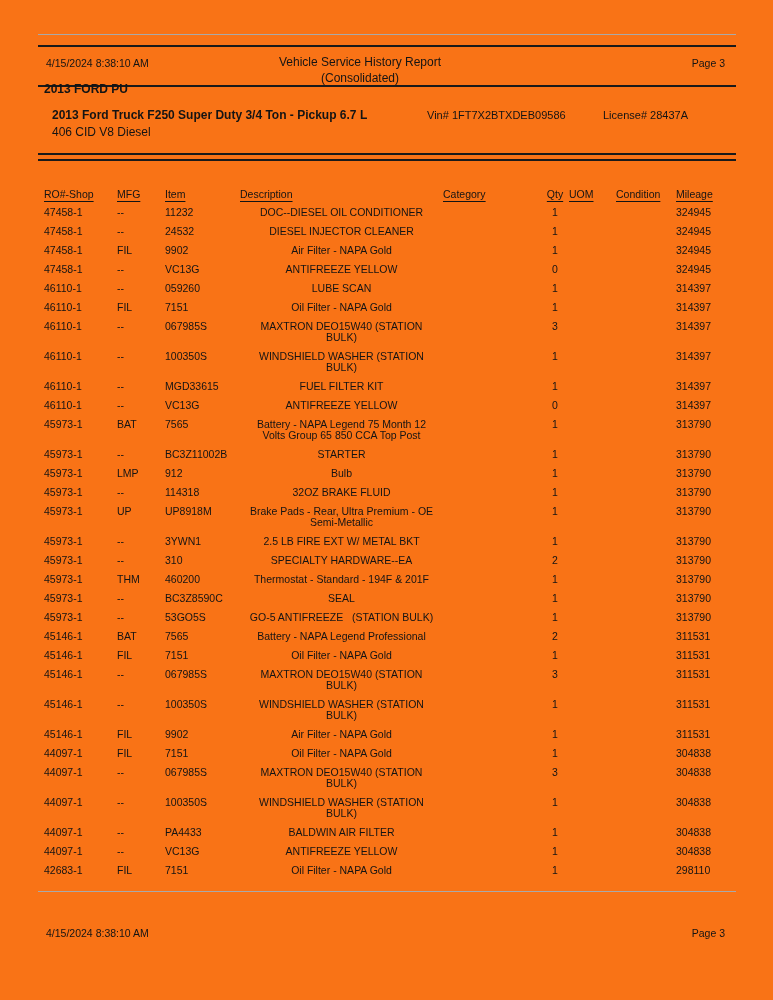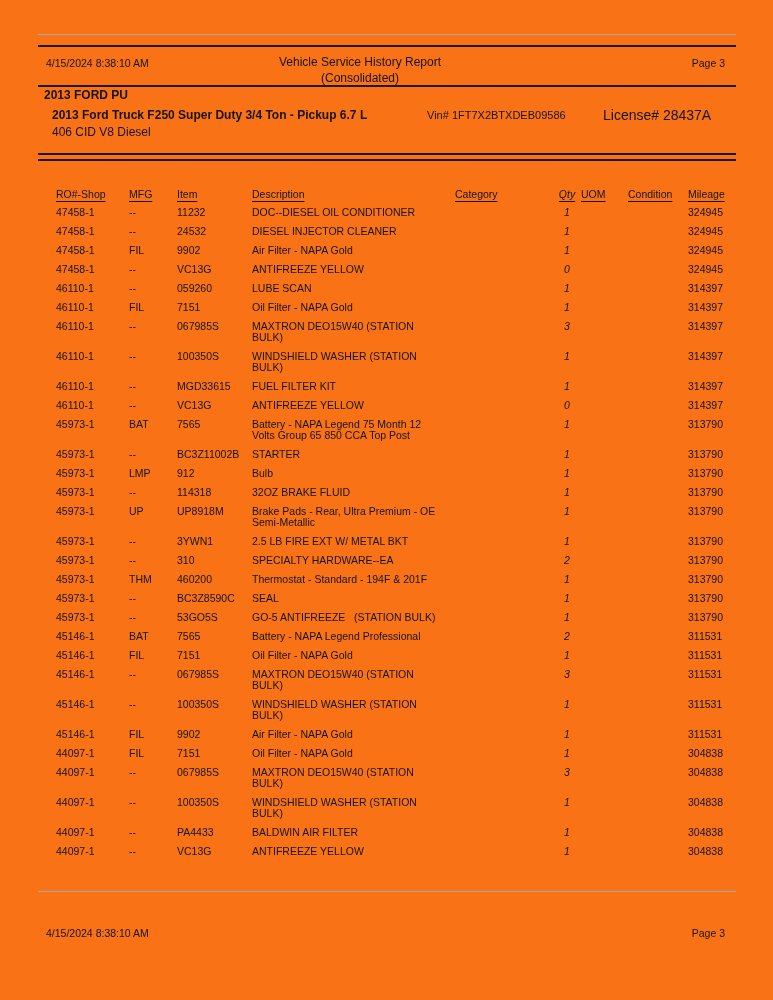--- a/index.html
+++ b/index.html
@@ -9,41 +9,41 @@
     overflow:hidden;
   }
   .abs{position:absolute;}
   .rule{position:absolute;left:38px;width:698px;height:2px;background:#1a1a1a;}
   .rule-faint{position:absolute;left:38px;width:698px;height:1px;background:#a9a9a9;}
   .double-rule{position:absolute;left:38px;width:698px;height:4px;
     border-top:2px solid #1a1a1a;border-bottom:2px solid #1a1a1a;box-sizing:content-box;background:transparent;}
   .small{font-size:10.5px;line-height:12px;}
   .title-block{left:0;width:720px;text-align:center;top:54px;}
   .title-line{font-size:12px;line-height:16px;}
-  .veh1{left:44px;top:88px;font-size:12px;font-weight:bold;line-height:14px;}
+  .veh1{left:44px;top:82px;font-size:12px;font-weight:bold;line-height:14px;}
   .veh-line{left:0;top:108px;width:773px;height:15px;}
   .veh-model{position:absolute;left:52px;top:0;font-size:12px;font-weight:bold;line-height:14px;}
   .veh-vin{position:absolute;left:427px;top:1px;font-size:11px;line-height:13px;}
-  .veh-lic{position:absolute;left:603px;top:1px;font-size:14px;line-height:13px;}
+  .veh-lic{position:absolute;left:603px;top:1px;font-size:11px;line-height:13px;}
   .veh3{left:52px;top:125px;font-size:12px;font-weight:normal;line-height:14px;}
   .fleet-line{left:0;top:142px;width:773px;height:14px;}
   .fleet-a{position:absolute;left:64px;top:0;font-size:11px;line-height:13px;}
   .fleet-b{position:absolute;left:190px;top:0;font-size:11px;line-height:13px;}
   .fleet-c{position:absolute;left:345px;top:0;font-size:11px;line-height:13px;}
   .section-title{left:0;top:164px;width:724px;text-align:center;
     font-size:11px;font-weight:bold;text-decoration:underline;text-underline-offset:2px;line-height:14px;}
-  table.parts{position:absolute;left:44px;top:188px;width:692px;border-collapse:collapse;table-layout:fixed;margin-left:12px;}
+  table.parts{position:absolute;left:44px;top:188px;width:692px;border-collapse:collapse;table-layout:fixed;}
   table.parts th{
     text-align:left;font-weight:normal;font-size:10.5px;line-height:12px;
     text-decoration:underline;text-underline-offset:2.5px;padding:0 0 7px 0;vertical-align:top;}
   table.parts td{
     font-size:10.5px;line-height:11px;padding:0 0 8px 0;vertical-align:top;
     overflow:hidden;}
-  table.parts td.c-desc{white-space:pre-wrap;}
-  table.parts th.c-qty, table.parts td.c-qty{text-align:center;font-style:italic;}
+  table.parts td.c-desc{white-space:pre-wrap;text-align:center;}
+  table.parts th.c-qty, table.parts td.c-qty{text-align:center;}
   .footer-date{left:46px;top:927px;}
   .footer-page{left:0;top:927px;width:725px;text-align:right;}
   .hdr-date{left:46px;top:57px;}
   .hdr-page{left:0;top:57px;width:725px;text-align:right;}
 </style>
 </head>
 <body>
 
 <div class="page">
 
@@ -436,20 +436,31 @@
           <td>44097-1</td>
           <td>--</td>
           <td>VC13G</td>
           <td class="c-desc">ANTIFREEZE YELLOW</td>
           <td></td>
           <td class="c-qty">1</td>
           <td></td>
           <td></td>
           <td>304838</td>
         </tr>
+        <tr>
+          <td>42683-1</td>
+          <td>FIL</td>
+          <td>7151</td>
+          <td class="c-desc">Oil Filter - NAPA Gold</td>
+          <td></td>
+          <td class="c-qty">1</td>
+          <td></td>
+          <td></td>
+          <td>298110</td>
+        </tr>
       </tbody>
   </table>
 
   <div class="rule-faint" style="top:891px;"></div>
 
   <div class="abs small footer-date">4/15/2024 8:38:10 AM</div>
   <div class="abs small footer-page">Page 3</div>
 
 </div>
 

